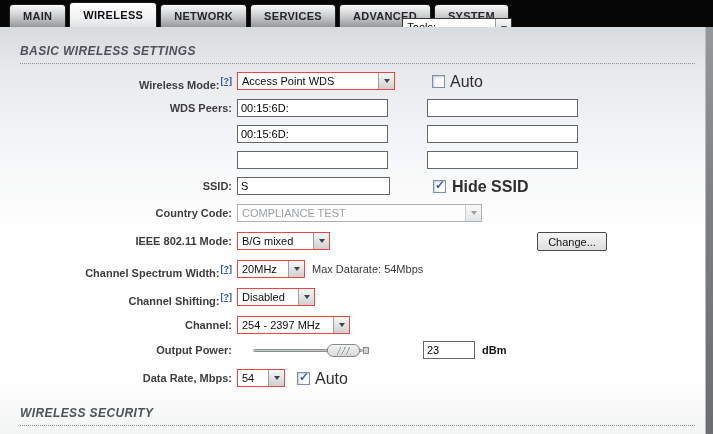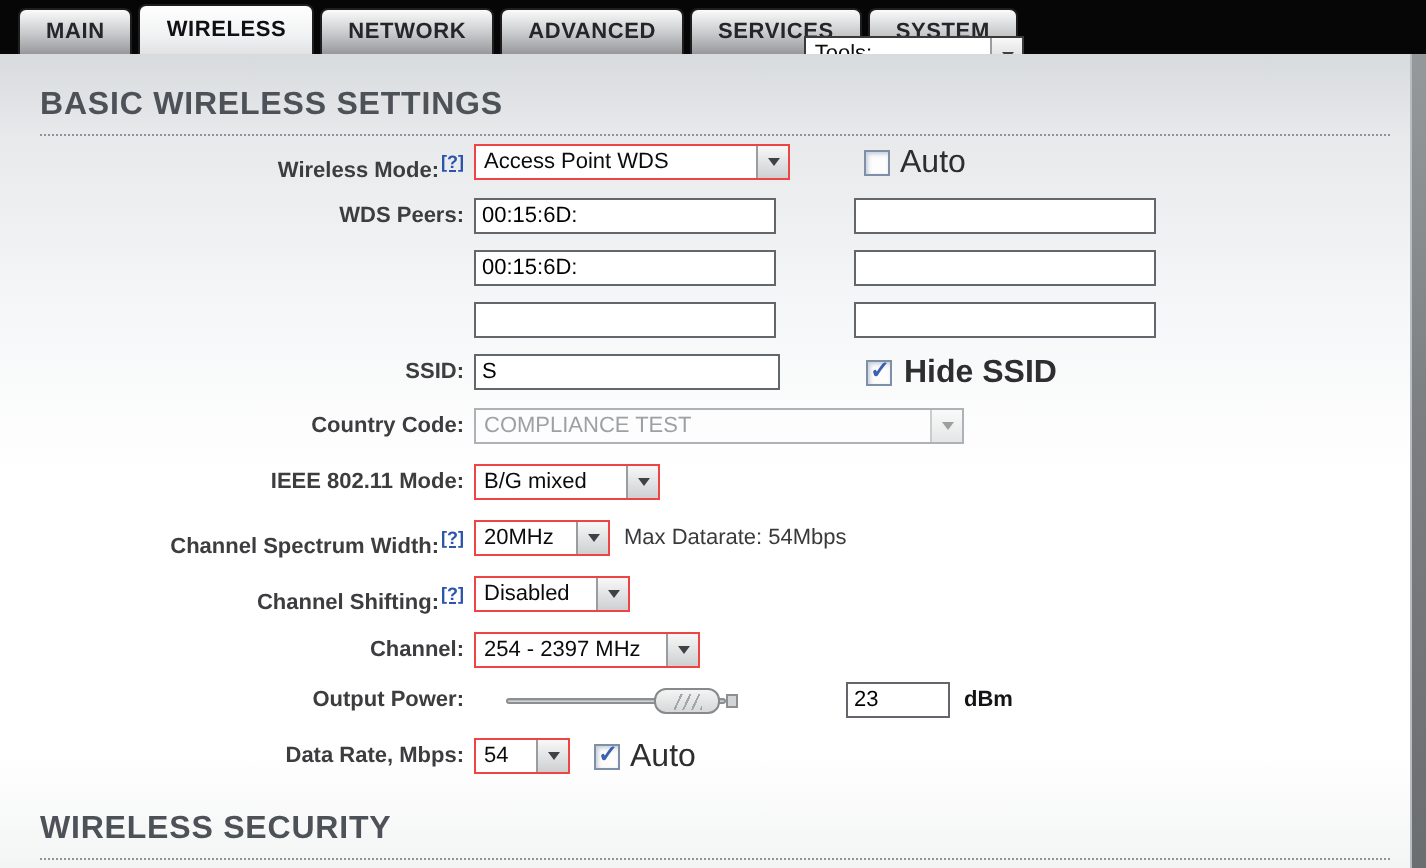--- a/index.html
+++ b/index.html
@@ -35,22 +35,22 @@
          background:linear-gradient(180deg,#f7f7f7,#dcdddd); border:1px solid #4b4b4b; border-radius:2px; cursor:pointer;margin-top:28px; }
   .logout-btn { padding:0 9px; border-color:#2c2c2c; }
   .change-btn { position:absolute; left:537px; top:0; width:70px; }
 
   
   .content { position:absolute; top:27px; left:0; width:705px; height:407px;
      background:linear-gradient(180deg,#d8dbde 0%,#e7e9eb 10%,#f6f7f8 32%,#ffffff 52%,#ffffff 86%,#f3f4f4 100%); }
   .edge-strip { position:absolute; top:27px; right:0; width:8px; height:407px;
      background:linear-gradient(180deg,#95999c 0%,#7b7f82 45%,#6a6e71 100%); border-left:1px solid #b9bcbe; }
 
-  .section-title { position:absolute; left:20px; right:10px; font-size:16px; font-weight:bold;
-     color:#4c5257; letter-spacing:0.4px; padding-bottom:5px; border-bottom:1px dotted #8e949a; }
+  .section-title { position:absolute; left:20px; right:10px; font-size:12px; font-weight:bold;
+     color:#4c5257; letter-spacing:0.4px; padding-bottom:5px; border-bottom:1px dotted #8e949a;font-style:italic; }
 
   .row { position:absolute; left:0; width:100%; height:20px; }
   .lbl { position:absolute; left:0; top:0; width:232px; text-align:right;
          font-size:11px; font-weight:bold; color:#3d3d40; line-height:19px; white-space:nowrap; }
   .help { color:#2d54ad; font-size:9px; font-weight:bold; text-decoration:underline;
           vertical-align:super; margin-left:1px; cursor:pointer; }
 
   .xinput { position:absolute; top:0; height:18px; border:1px solid #63676b; background:#fff;
             font-family:inherit; font-size:11px; color:#000; padding:0 3px; }
 
@@ -78,22 +78,22 @@
 </head>
 <body>
 
 <div class="page">
 
   <div class="tabbar">
     <div class="tabs">
       <div class="tab">MAIN</div>
       <div class="tab active">WIRELESS</div>
       <div class="tab">NETWORK</div>
+      <div class="tab">SERVICES</div>
       <div class="tab">ADVANCED</div>
-      <div class="tab">SERVICES</div>
       <div class="tab">SYSTEM</div>
     </div>
     <div class="tabbar-right">
       <div class="xselect top-select">
         <span class="val">Tools:</span>
         <span class="arr"></span>
       </div>
       <button class="btn logout-btn">Logout</button>
     </div>
   </div>
@@ -132,20 +132,21 @@
       <span class="cb" style="left:433px" data-checked="true"></span>
       <span class="cb-label bold" style="left:452px">Hide SSID</span>
     </div>
 
     <div class="row" style="top:177px">
       <div class="lbl"><span>Country Code:</span></div>
       <div class="xselect abs disabled" style="left:237px;width:245px">
         <span class="val">COMPLIANCE TEST</span>
         <span class="arr"></span>
       </div>
+      <button class="btn change-btn">Change...</button>
     </div>
 
     <div class="row" style="top:205px">
       <div class="lbl"><span>IEEE 802.11 Mode:</span></div>
       <div class="xselect abs" style="left:237px;width:93px">
         <span class="val">B/G mixed</span>
         <span class="arr"></span>
       </div>
     </div>
 

